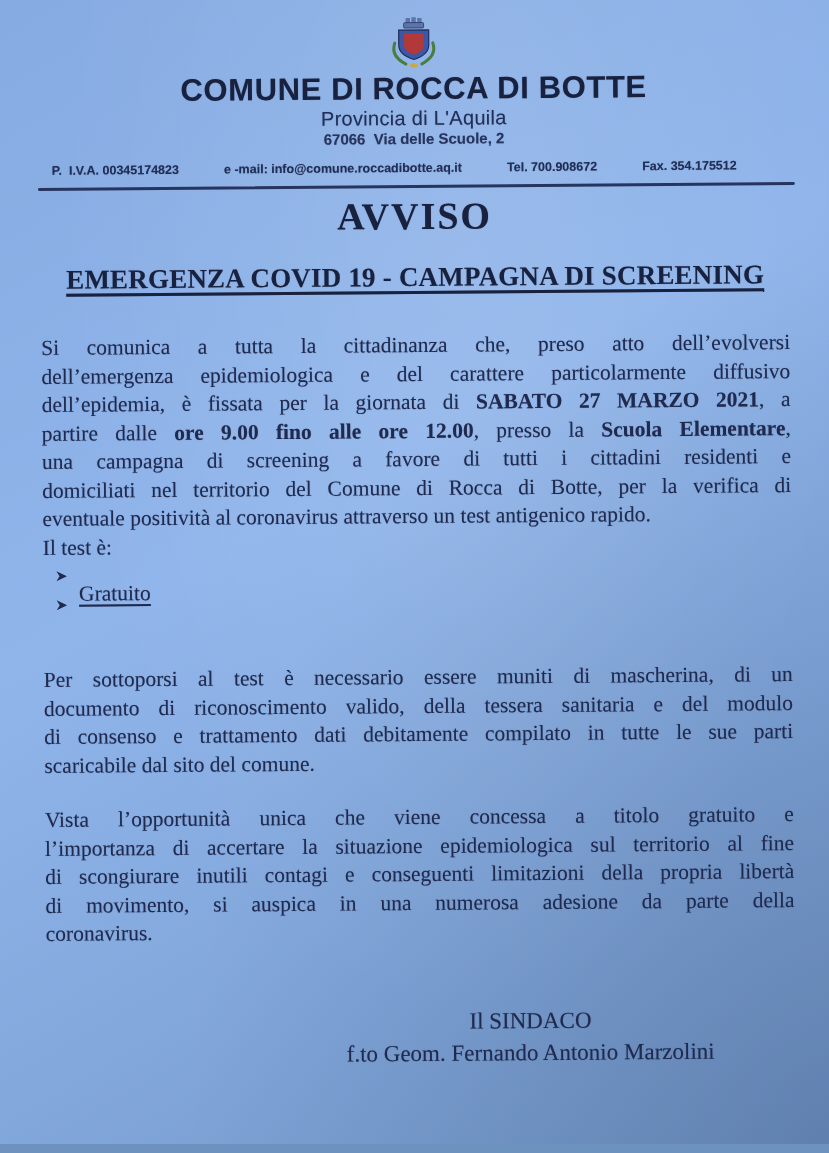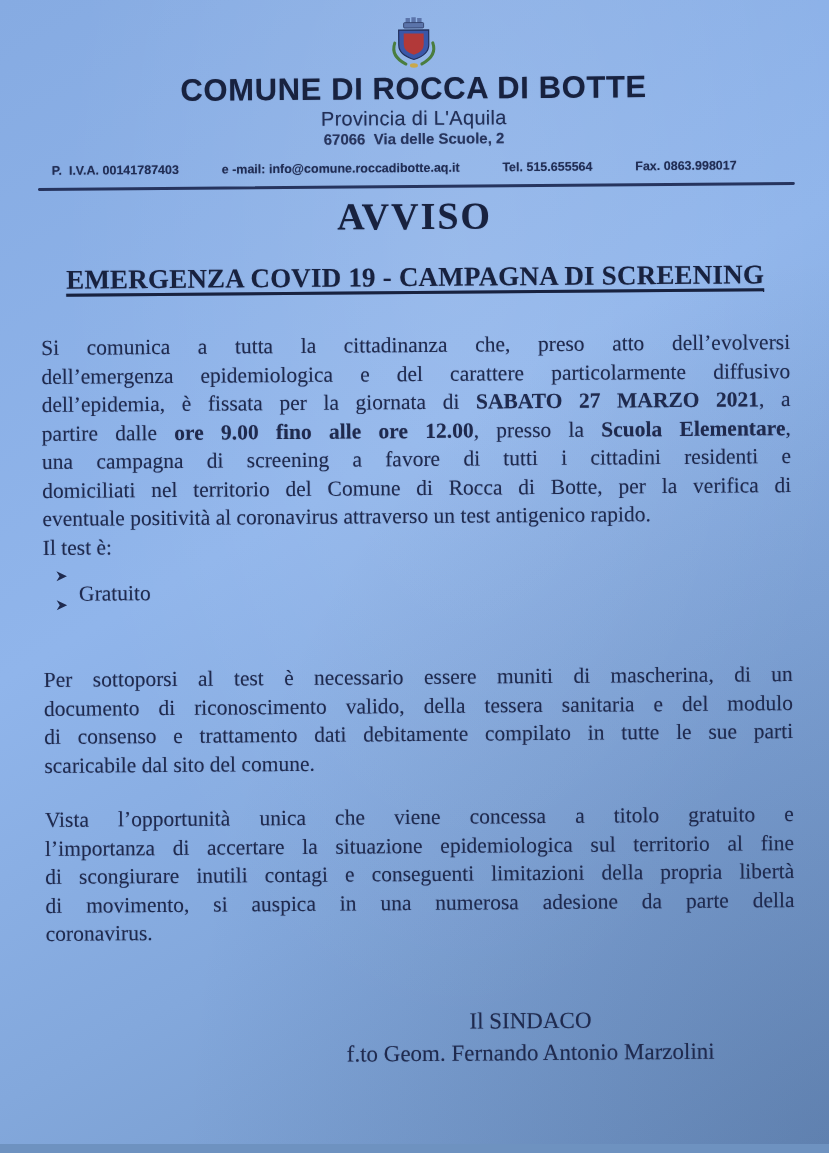--- a/index.html
+++ b/index.html
@@ -88,20 +88,21 @@
   }
   
   .bodytext { margin-top: 38px; font-size: 21.5px; line-height: 28.5px; }
   .line { text-align: justify; text-align-last: justify; }
   .line.lastline, .line.intro { text-align-last: left; }
   .bold, .line .bold { font-weight: 700; }
   .bullets { margin-left: 13px; }
   .bullet { display: flex; align-items: center; gap: 11px; height: 29px; }
   .arrow { display: inline-flex; align-items: center; }
   .bullet-text {
+    text-decoration: underline;
     text-decoration-thickness: 1.5px;
     text-underline-offset: 4px;
     margin-top: 36px;
   }
   .para.p2 { margin-top: 46px; }
   .para.p3 { margin-top: 26px; }
   
   .signature {
     margin: 60px 30px 0 auto;
     width: 470px;
@@ -128,24 +129,24 @@
         <path d="M46 29 q4.5 13 -11 21" fill="none" stroke-width="3" stroke-linecap="round" stroke="#4a7d3f"></path>
         <ellipse cx="27" cy="51.5" rx="4" ry="2.2" fill="#c9a84c"></ellipse>
       </svg>
     </div>
 
     <div class="org-name">COMUNE DI ROCCA DI BOTTE</div>
     <div class="org-prov">Provincia di L'Aquila</div>
     <div class="org-addr">67066  Via delle Scuole, 2</div>
 
     <div class="contact-row">
-      <span>P.  I.V.A. 00141787403</span>
+      <span>P.  I.V.A. 00345174823</span>
       <span>e -mail: info@comune.roccadibotte.aq.it</span>
-      <span>Tel. 515.655564</span>
-      <span>Fax. 0863.998017</span>
+      <span>Tel. 700.908672</span>
+      <span>Fax. 354.175512</span>
     </div>
 
     <div class="rule"></div>
 
     <div class="title">AVVISO</div>
     <div class="subject">EMERGENZA COVID 19 - CAMPAGNA DI SCREENING</div>
 
     <div class="bodytext">
       <div class="para p1">
           <div class="line"><span>Si comunica a tutta la cittadinanza che, preso atto dell’evolversi</span></div>

